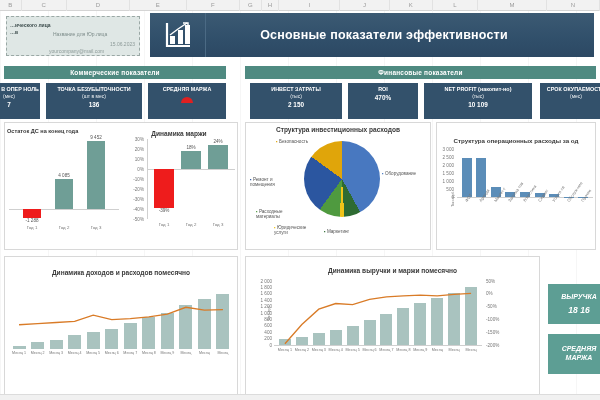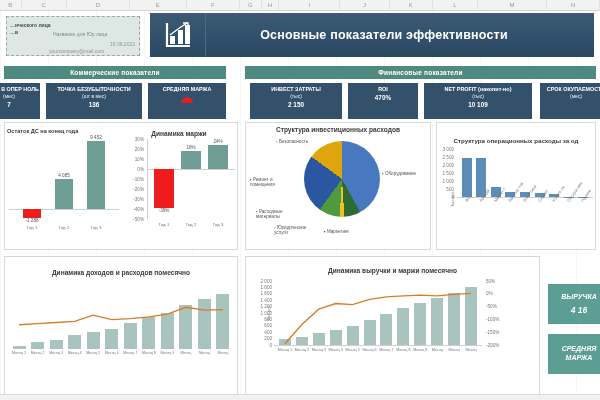--- a/index.html
+++ b/index.html
@@ -424,21 +424,21 @@
         <div class="axis-x" style="left: 187.077px; width: 20px; top: 67px; font-size: 3.7px;">Месяц</div>
         <svg width="208" height="64" style="position: absolute; left: 0px; top: 0px;">
           <polyline points="10.923076923076923,62.72 27.846153846153847,43.519999999999996 44.769230769230774,28.159999999999997 61.69230769230769,22.528 78.61538461538461,23.552 95.53846153846153,18.432000000000002 112.46153846153847,15.872 129.3846153846154,14.847999999999999 146.30769230769232,14.079999999999998 163.23076923076925,14.847999999999999 180.15384615384616,13.311999999999998 197.0769230769231,12.287999999999997" fill="none" stroke="#d97b27" stroke-width="1.3"></polyline>
         </svg>
       </div>
     <div class="axis-title" style="left:20px;top:64px;">Тыс.руб</div>
   </div>
 
   <div class="gtile" id="tile-rev">
     <div class="gt">ВЫРУЧКА</div>
-    <div class="gv">4 16</div>
+    <div class="gv">18 16</div>
   </div>
   <div class="gtile" id="tile-mrg">
     <div class="gt">СРЕДНЯЯ МАРЖА</div>
     <div class="gv"></div>
   </div>
 
   <div class="statusstrip"></div>
 </div>
 
 </body></html>

